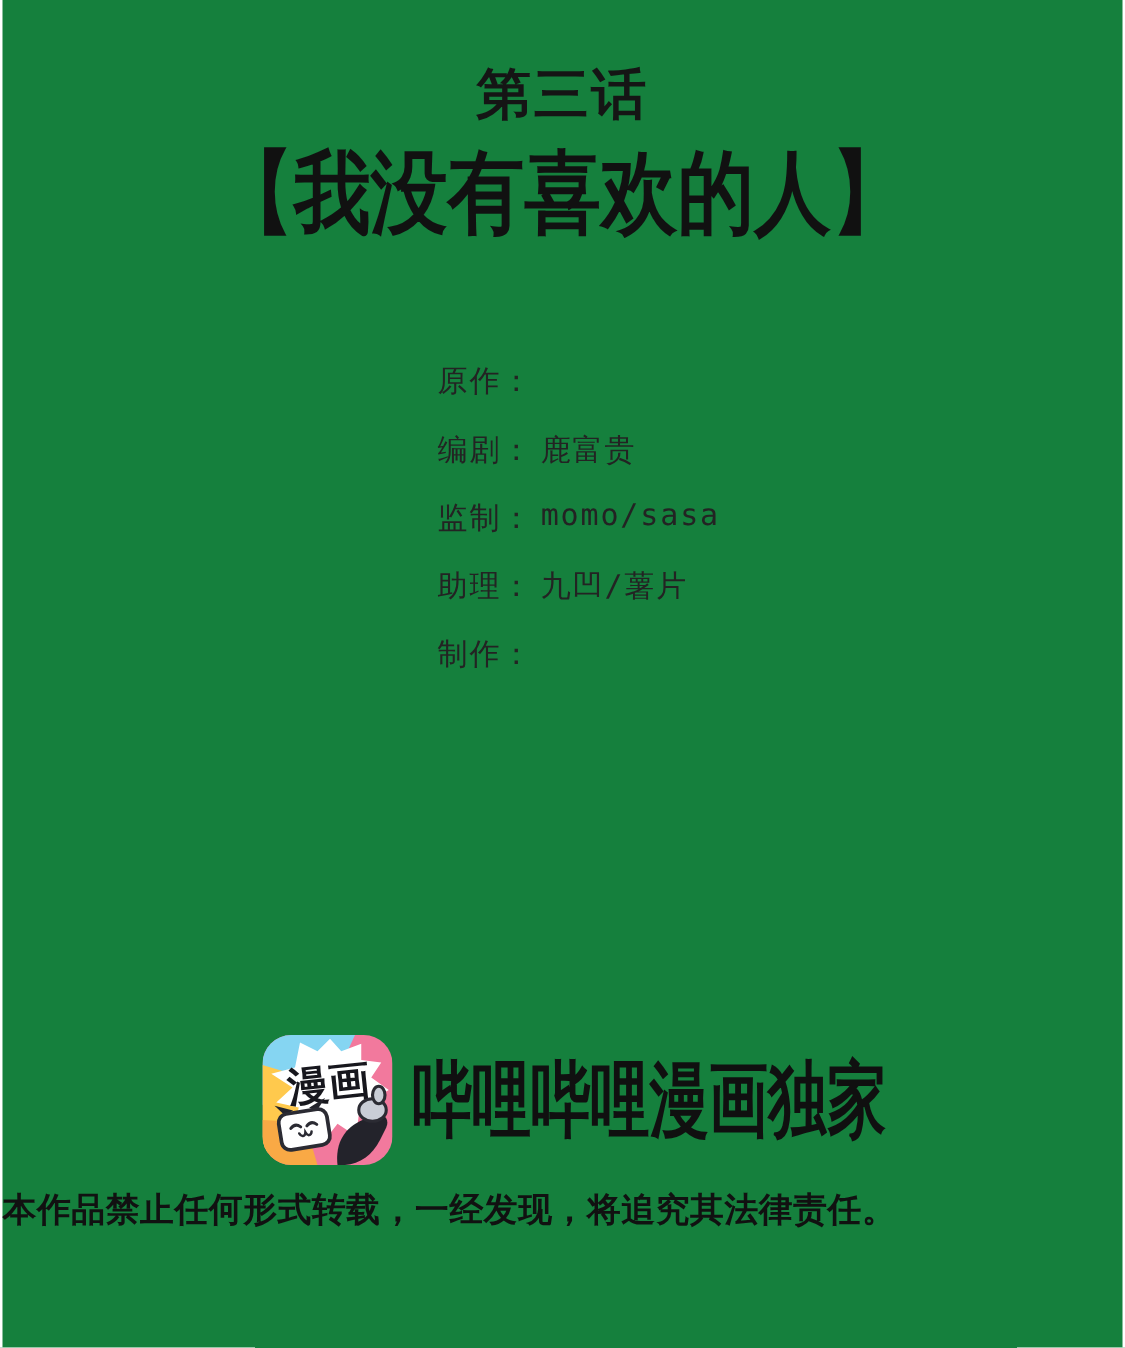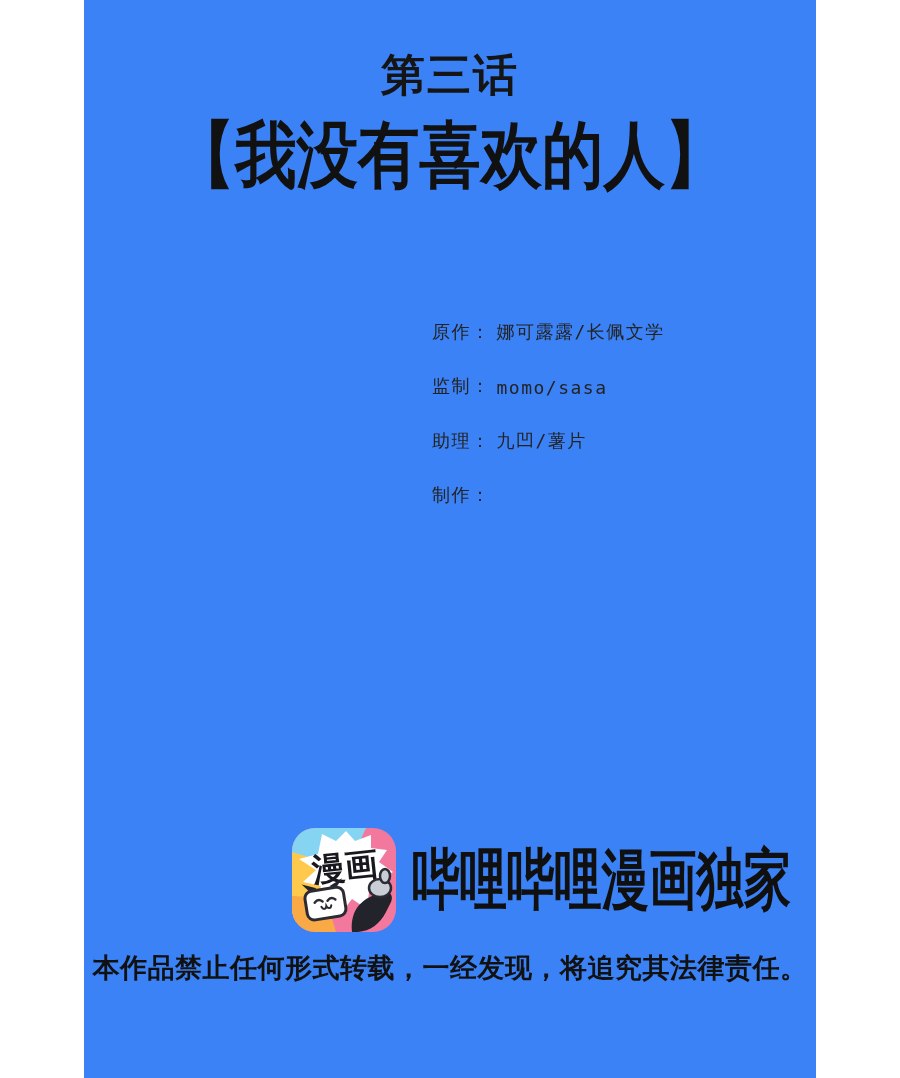--- a/index.html
+++ b/index.html
@@ -2,24 +2,24 @@
 <html><head>
 <meta charset="utf-8">
 <style>
   html, body {
     margin: 0;
     padding: 0;
     background: #ffffff;
   }
   .page {
     position: relative;
-    width: 732px;
+    width: 896px;
     height: 1078px;
     margin: 0 auto;
-    background: #3b82f6;
+    background: #15803d;
     overflow: hidden;
     font-family: "Liberation Sans", "DejaVu Sans", sans-serif;
     color: #1a1a1a;
   }
 
   
   .chapter-number {
     position: absolute;
     top: 54px;
     left: 0;
@@ -49,23 +49,23 @@
   }
 
   
   .credits-list {
     position: absolute;
     left: 348px;
     top: 289px;
   }
   .credit-row {
     display: flex;
-    align-items: flex-end;
+    align-items: flex-start;
     height: 54.5px;
-    font-size: 18px;
+    font-size: 24px;
     letter-spacing: 1.5px;
     color: #232323;
     white-space: nowrap;
   }
   .credit-role {
     font-weight: 400;
   }
   .credit-name {
     margin-left: 6px;
     font-family: "DejaVu Sans Mono", "Liberation Mono", "DejaVu Sans", sans-serif;
@@ -96,44 +96,47 @@
     transform: scale(0.79, 1.1);
     transform-origin: left center;
   }
 
   
   .footer-notice {
     position: absolute;
     top: 950px;
     left: 0;
     width: 100%;
-    text-align: center;
+    text-align: left;
     font-size: 27px;
     font-weight: 700;
     letter-spacing: 0.5px;
     color: #111111;
     white-space: nowrap;
   }
 </style>
 </head>
 <body>
 
 <div class="page">
 
   <div class="chapter-number">第三话</div>
 
   <div class="episode-title">【我没有喜欢的人】</div>
 
   <div class="credits-list" id="credits-list">
   <div class="credit-row">
     <span class="credit-role">原作：</span>
-    <span class="credit-name">娜可露露/长佩文学</span>
   </div>
 
 
+  <div class="credit-row">
+    <span class="credit-role">编剧：</span>
+    <span class="credit-name">鹿富贵</span>
+  </div>
 
   <div class="credit-row">
     <span class="credit-role">监制：</span>
     <span class="credit-name">momo/sasa</span>
   </div>
 
   <div class="credit-row">
     <span class="credit-role">助理：</span>
     <span class="credit-name">九凹/薯片</span>
   </div>

